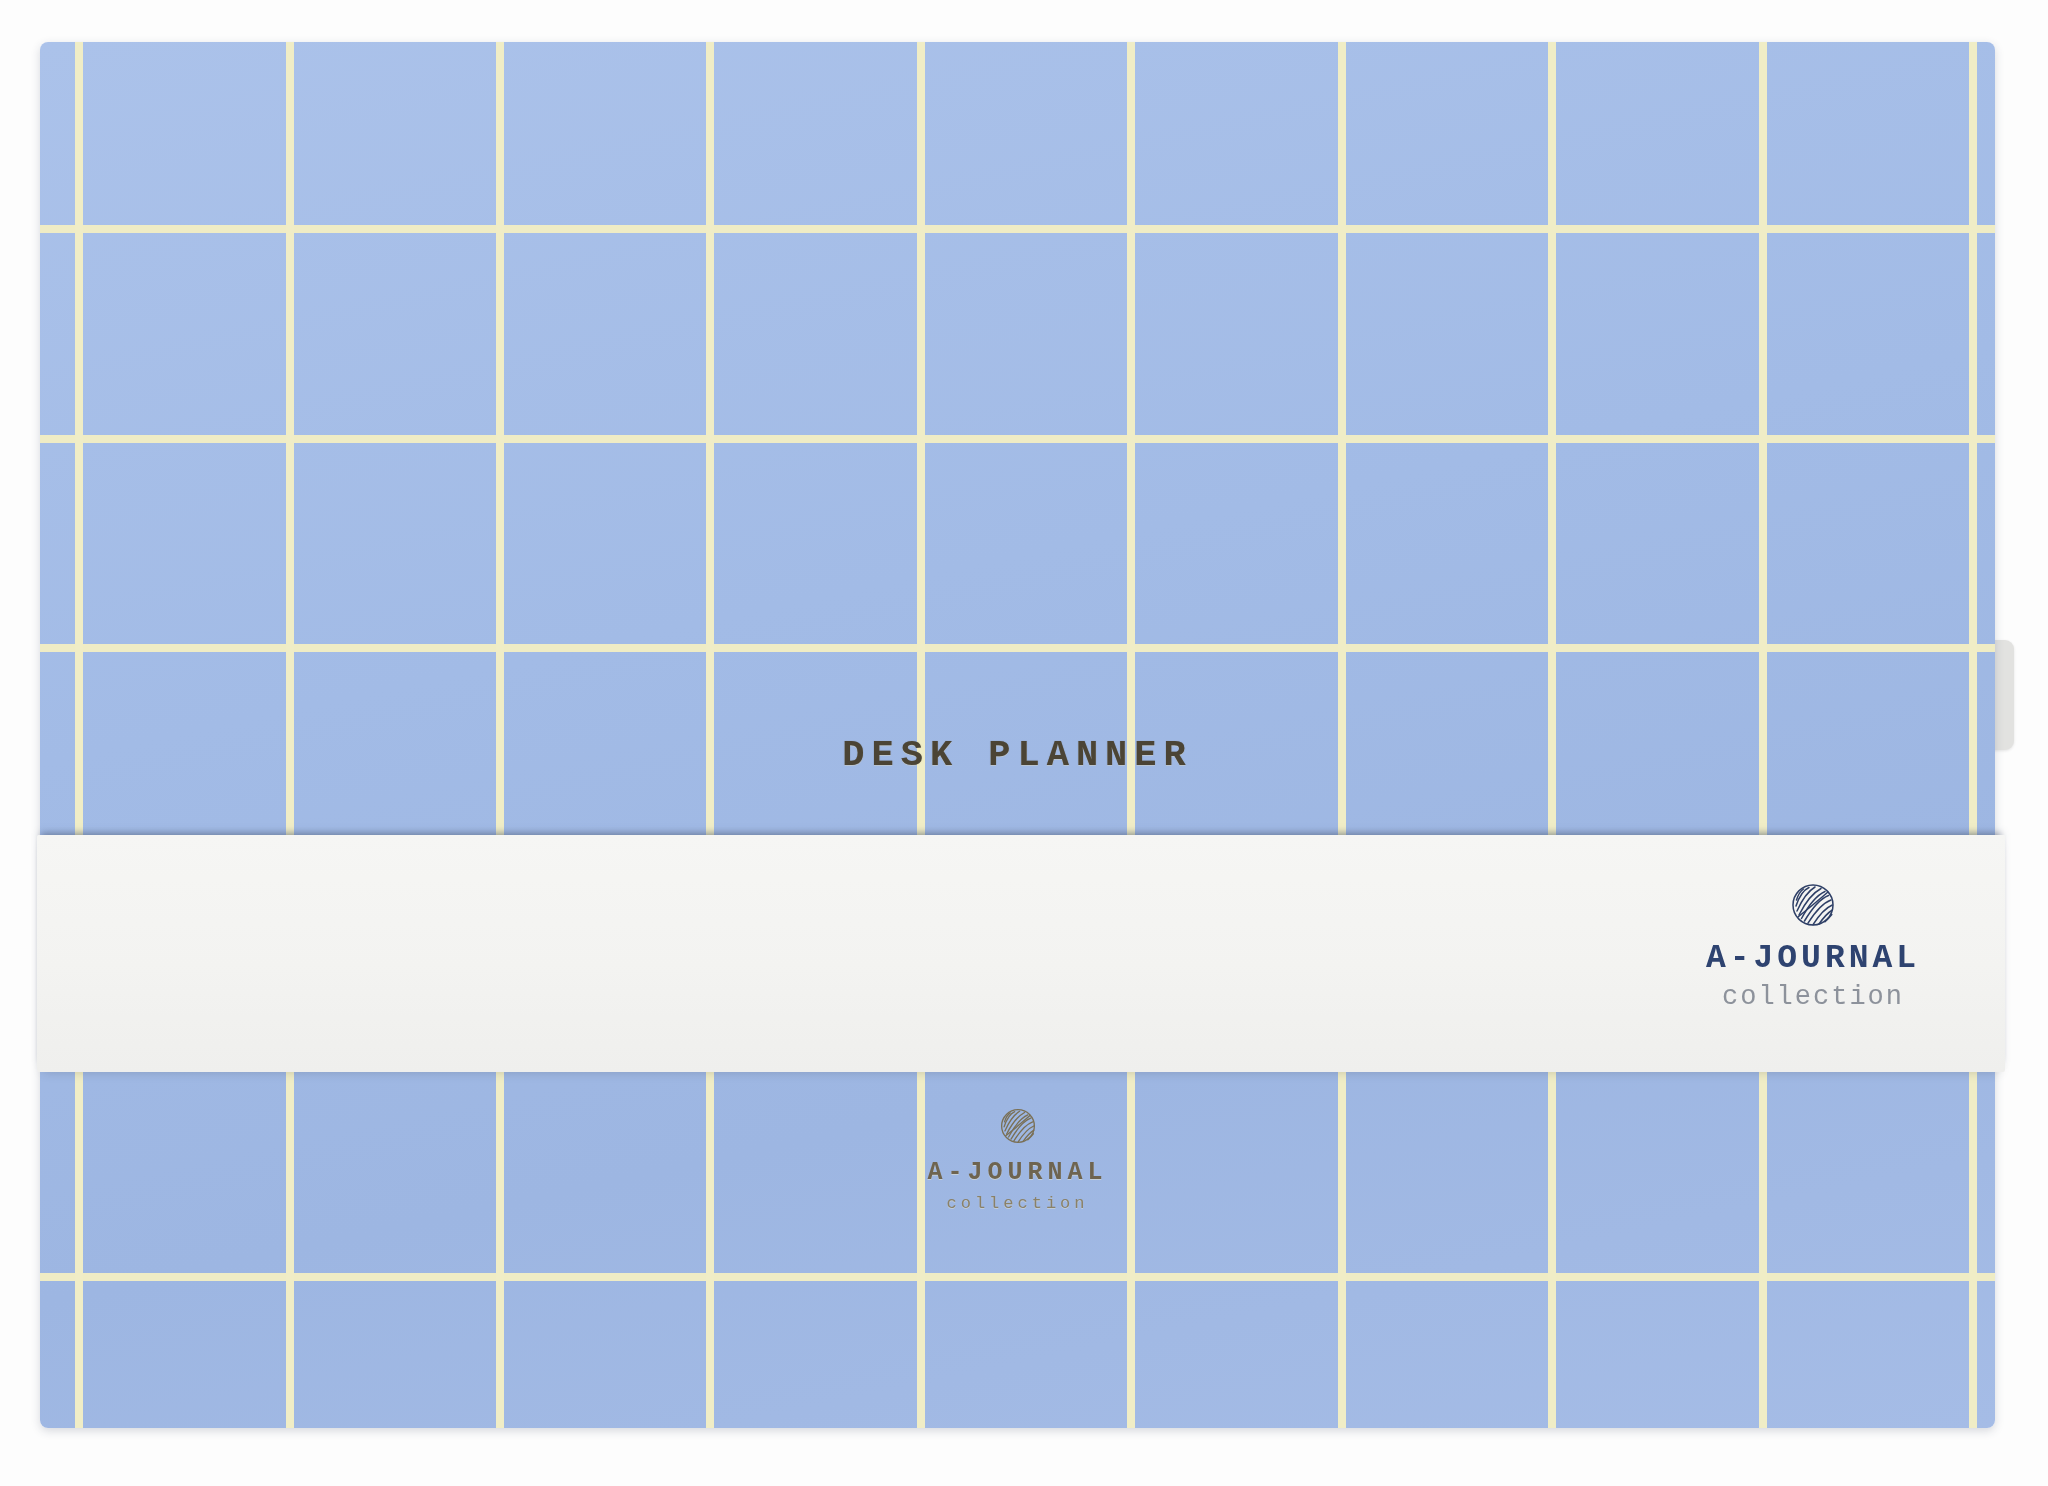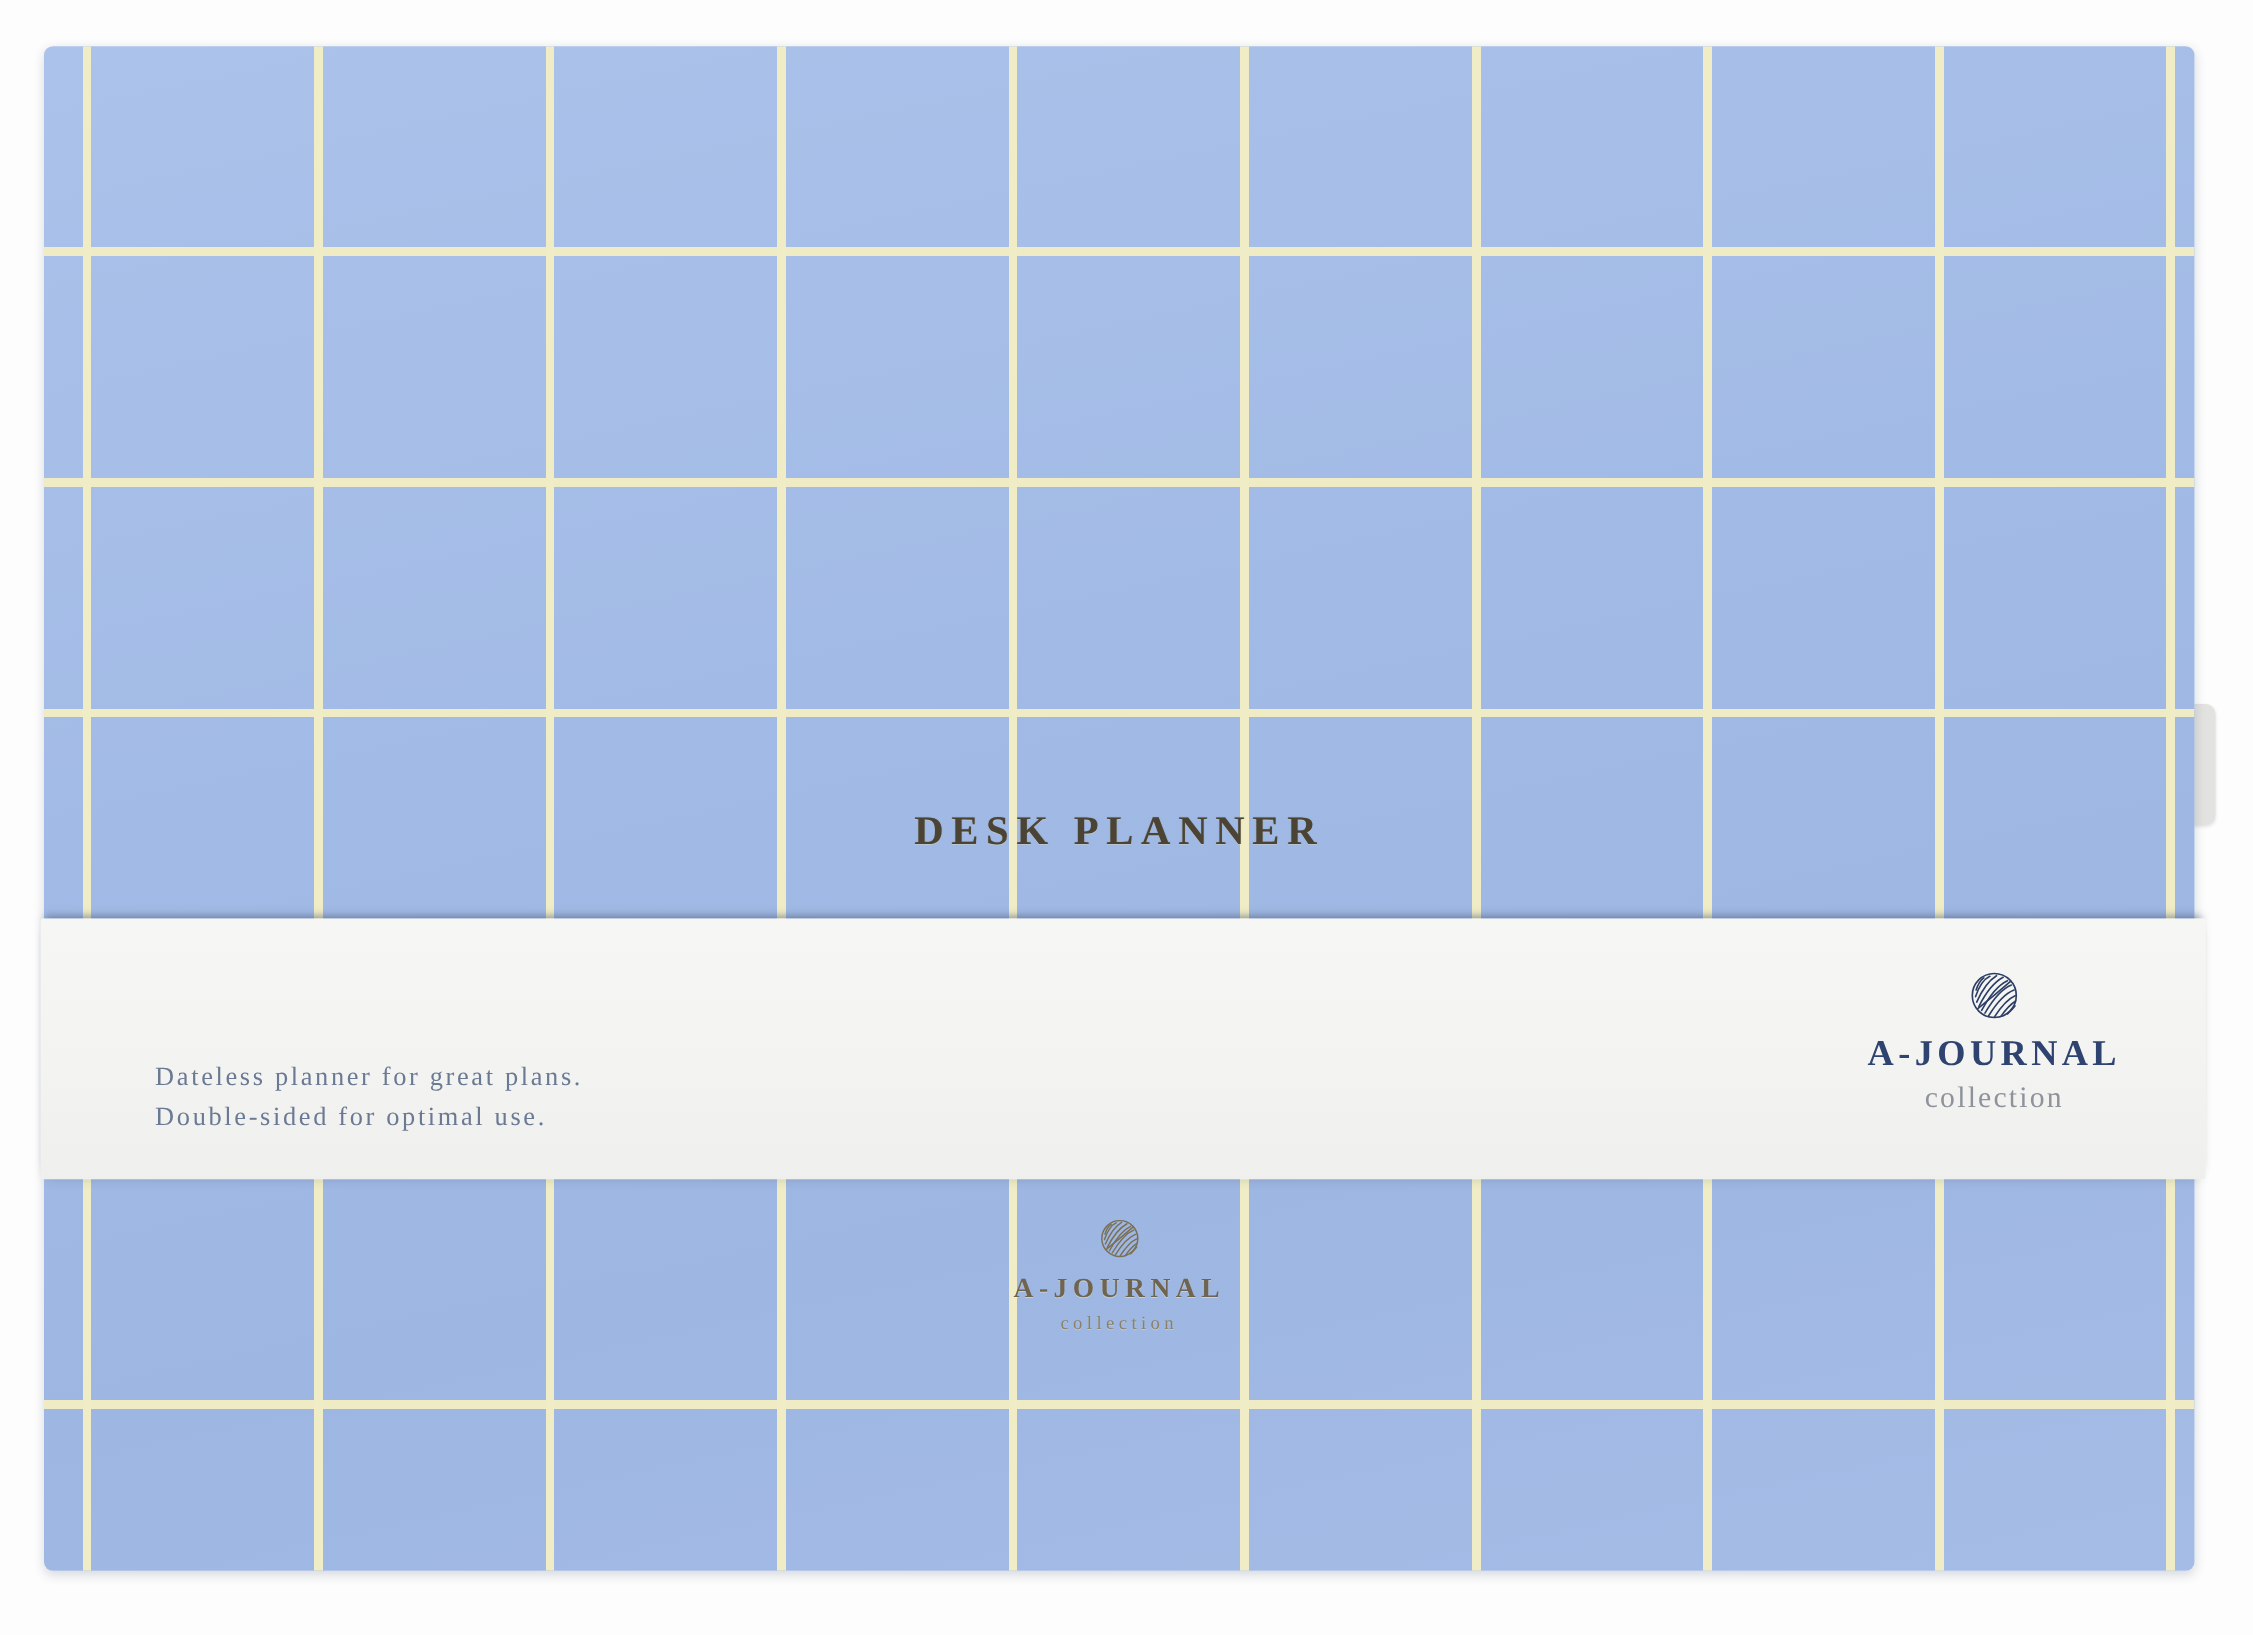--- a/index.html
+++ b/index.html
@@ -4,21 +4,21 @@
 <style>
   html, body { margin: 0; padding: 0; background: #fdfdfd; }
   * { box-sizing: border-box; }
 
   .stage {
     position: relative;
     width: 2048px;
     height: 1486px;
     overflow: hidden;
     background: #fdfdfd;
-    font-family: Liberation Serif, serif;
+    font-family: Liberation Mono, monospace;
   }
 
   
   .tab {
     position: absolute;
     left: 1988px;
     top: 640px;
     width: 26px;
     height: 110px;
     background: #e2e2e0;
@@ -174,21 +174,20 @@
         <path d="M22 41.7 Q 32 26 41.3 22"></path>
         <path d="M28 41 Q 35 31 41.4 27"></path>
         <path d="M34 38.8 Q 38 35 40.8 31.5"></path>
       </svg>
       <div class="cover-brand-name">A-JOURNAL</div>
       <div class="cover-brand-sub">collection</div>
     </div>
   </div>
 
   <div class="band">
-    <div class="band-tagline"><span>Dateless planner for great plans.</span><br><span>Double-sided for optimal use.</span></div>
 
     <div class="band-brand">
       <svg class="leaf" viewBox="0 0 44 44" stroke="#2e3f66" stroke-width="1.5">
         <circle cx="22" cy="22" r="20"></circle>
         <path d="M7 34 Q 22 22 37 9"></path>
         <path d="M5.5 17 Q 8 9 12.5 6"></path>
         <path d="M5 23 Q 10 8 18 4.5"></path>
         <path d="M6 28 Q 14 10 24 4"></path>
         <path d="M8 32 Q 18 12 30 5.5"></path>
         <path d="M10.5 35.5 Q 22 14 34 8.5"></path>

